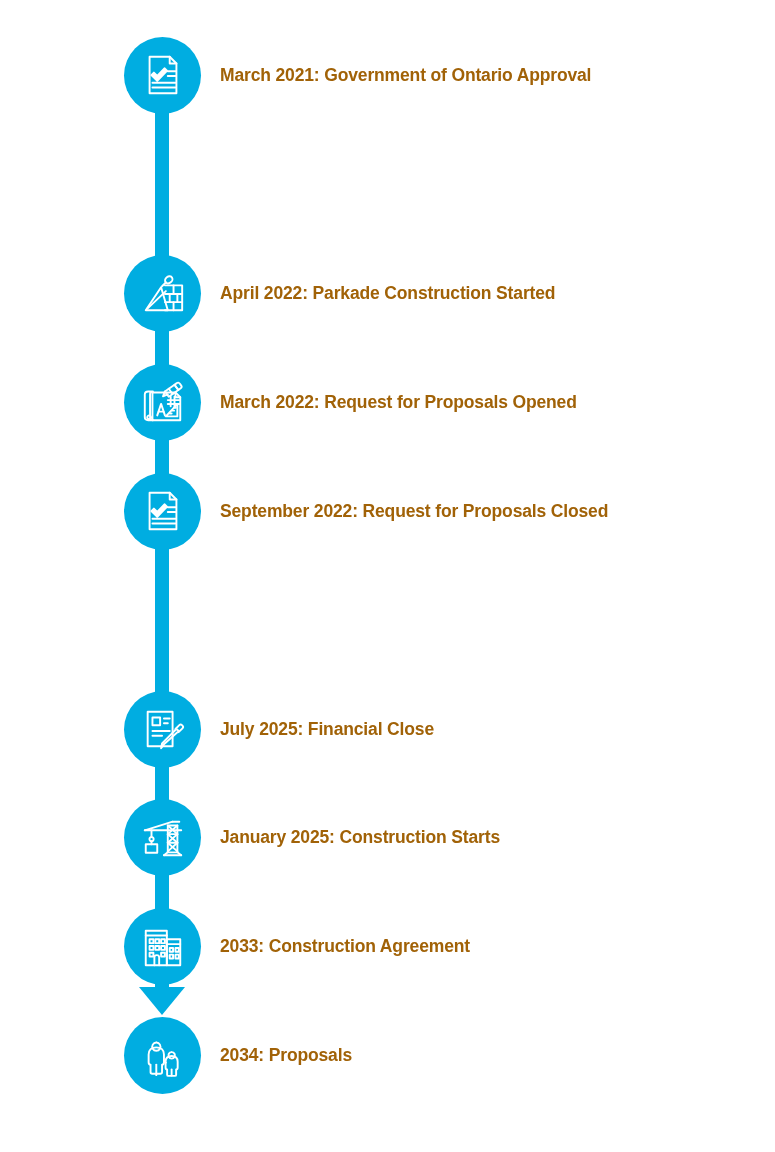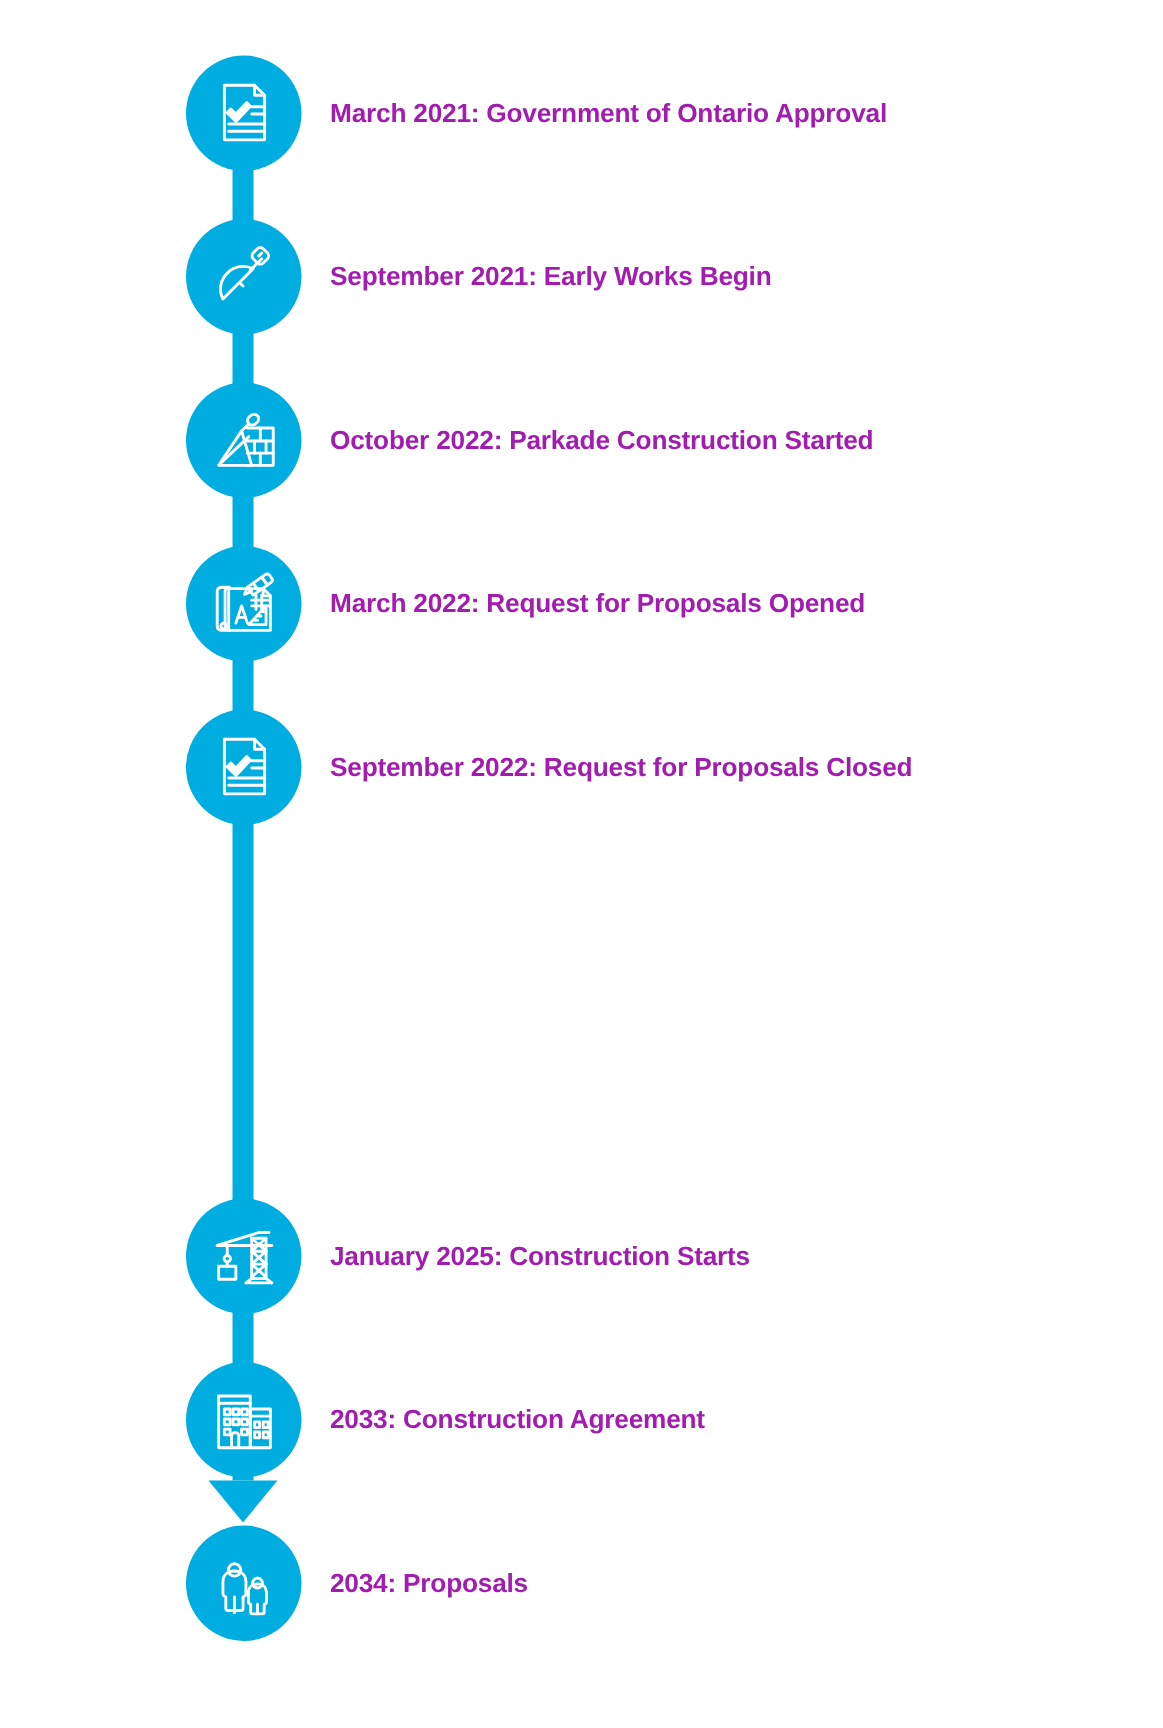--- a/index.html
+++ b/index.html
@@ -80,21 +80,21 @@
   .node svg .fillw {
     fill: #ffffff;
     stroke: #ffffff;
   }
 
   .label {
     position: absolute;
     left: 220px;
     font-size: 17.5px;
     font-weight: bold;
-    color: #a21caf;
+    color: #a16207;
     letter-spacing: -0.15px;
     white-space: nowrap;
     line-height: 1.2;
   }
 </style>
 </head>
 <body>
 
 <div id="timeline-root">
 
@@ -112,50 +112,38 @@
         <path class="fillw" d="M14.5 21.5 l3.5 3.5 l7.5 -8 l2.6 2.6 l-10.1 10.6 l-6.1 -6.1 z" stroke-width="0"></path>
         <path d="M29 20 h8"></path>
         <path d="M29 25 h8"></path>
         <path d="M13 32 h24"></path>
         <path d="M13 37 h24"></path>
       </svg>
     </div>
     <div class="label">March 2021: Government of Ontario Approval</div>
   </div>
 
-  <div class="row" style="top:145px">
-    <div class="node">
-      <svg viewBox="0 0 48 48">
-        <path d="M9 40 c-3 -6 -2 -13 3 -18 c5 -5 12 -6 18 -3 z"></path>
-        <path d="M21 29 l2 2"></path>
-        <path d="M28 20 l8 -8"></path>
-        <path d="M33 15 l-3 -3 c-1 -1 -1 -3 0 -4 l3 -3 c1 -1 3 -1 4 0 l3 3 c1 1 1 3 0 4 l-3 3 c-1 1 -3 1 -4 0 z"></path>
-        <path d="M36 8 l-2 2"></path>
-      </svg>
-    </div>
-    <div class="label">September 2021: Early Works Begin</div>
-  </div>
 
   <div class="row" style="top:254px">
     <div class="node">
       <svg viewBox="0 0 48 48">
         <path d="M26 16 h18 v26 h-18"></path>
         <path d="M26 25 h18"></path>
         <path d="M26 33.5 h18"></path>
         <path d="M35 16 v9"></path>
         <path d="M31 25 v8.5"></path>
         <path d="M39 25 v8.5"></path>
         <path d="M35 33.5 v8.5"></path>
         <path d="M22 18 l-16 24 h23 z"></path>
         <path d="M8 40 l19 -18"></path>
         <path d="M23 17 l4 -4"></path>
         <path d="M27 13 c-1.5 -1.5 -1 -4 1 -5.5 c2 -1.5 4.5 -1.2 5.5 0.5 c1 1.7 0 4 -2 5.2 c-2 1.2 -3.5 1 -4.5 -0.2 z"></path>
       </svg>
     </div>
-    <div class="label">October 2022: Parkade Construction Started</div>
+    <div class="label">April 2022: Parkade Construction Started</div>
   </div>
 
   <div class="row" style="top:363px">
     <div class="node">
       <svg viewBox="0 0 48 48">
         <path d="M13 14 h24 l5 5 v24 h-29 z"></path>
         <path d="M37 14 v5 h5"></path>
         <path d="M5 16 c0 -2 1.5 -3 3.5 -3 h5 c-2 0 -3 1 -3 3 v24 c0 2 1 3 3 3 h-5 c-2 0 -3.5 -1 -3.5 -3 z"></path>
         <path d="M9.5 38 a2 2 0 1 0 0.1 0"></path>
         <path d="M18 38 l4 -12 l4 12"></path>
@@ -186,20 +174,35 @@
         <path d="M29 20 h8"></path>
         <path d="M29 25 h8"></path>
         <path d="M13 32 h24"></path>
         <path d="M13 37 h24"></path>
       </svg>
     </div>
     <div class="label">September 2022: Request for Proposals Closed</div>
   </div>
 
 
+  <div class="row" style="top:690px">
+    <div class="node">
+      <svg viewBox="0 0 48 48">
+        <path d="M8 6 h26 v36 h-26 z"></path>
+        <path d="M13 12 h8 v8 h-8 z"></path>
+        <path d="M25 13 h6"></path>
+        <path d="M25 18 h4"></path>
+        <path d="M13 26 h18"></path>
+        <path d="M13 31 h10"></path>
+        <path d="M25 40 l-3 4 l1 -5 l15 -15 l2.5 2 z"></path>
+        <path d="M37 24 l4 -4 c0.8 -0.8 2 -0.8 2.8 0 l0.5 0.5 c0.8 0.8 0.8 2 0 2.8 l-4 4"></path>
+      </svg>
+    </div>
+    <div class="label">July 2025: Financial Close</div>
+  </div>
 
   <div class="row" style="top:798px">
     <div class="node">
       <svg viewBox="0 0 48 48">
         <path d="M29 12 h10 v28 h-10 z"></path>
         <path d="M29 12 l10 9"></path>
         <path d="M39 12 l-10 9"></path>
         <path d="M29 21 l10 9"></path>
         <path d="M39 21 l-10 9"></path>
         <path d="M29 30 l10 9"></path>

